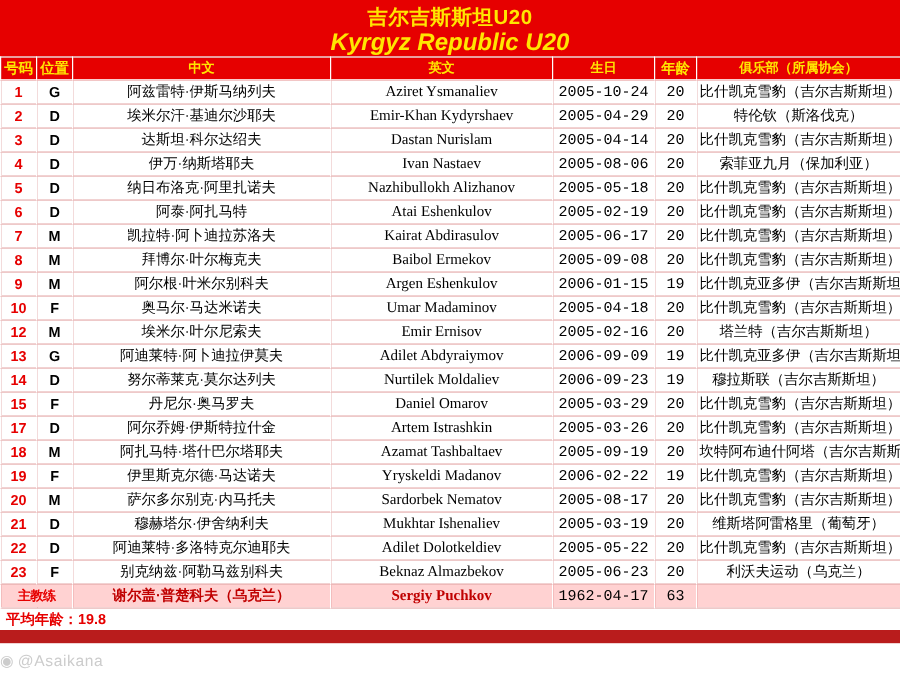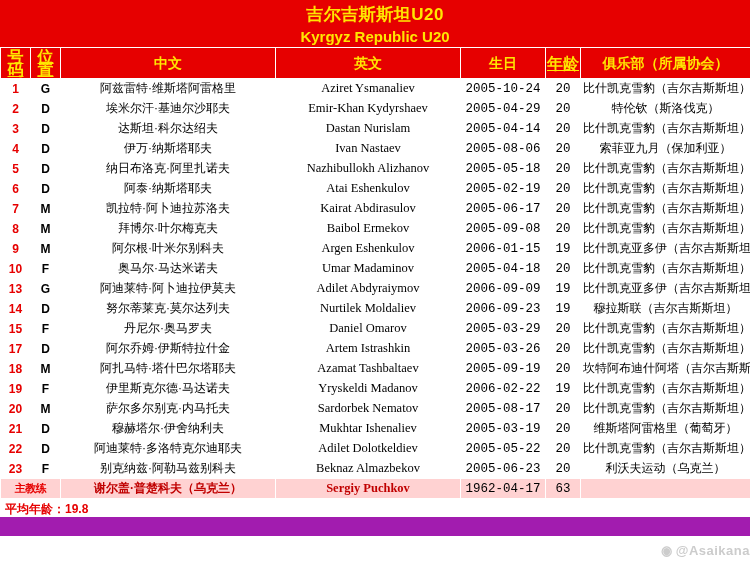--- a/index.html
+++ b/index.html
@@ -10,67 +10,67 @@
     width: 750px;
     height: 562px;
     background: #ffffff;
     font-family: "Liberation Sans", sans-serif;
     overflow: hidden;
   }
   .sheet {
     width: 750px;
     height: 562px;
     position: relative;
-    background: #a21caf;
+    background: #b91c1c;
   }
   .title-block {
     background: #e60000;
     text-align: center;
     padding-top: 4px;
   }
   .title-cn {
     color: #ffe600;
     font-size: 17px;
     font-weight: bold;
     line-height: 22px;
     letter-spacing: 0.5px;
   }
   .title-en {
     color: #ffe600;
-    font-size: 15px;
-    font-weight: bold;
+    font-size: 20px;
+    font-weight: bold;
+    font-style: italic;
     line-height: 21px;
   }
   table {
     border-collapse: collapse;
     width: 750px;
     table-layout: fixed;
   }
   col.c-num { width: 30px; }
   col.c-pos { width: 30px; }
   col.c-cn  { width: 215px; }
   col.c-en  { width: 185px; }
   col.c-dob { width: 85px; }
   col.c-age { width: 35px; }
   col.c-club { width: 170px; }
 
   thead th {
     background: #e60000;
     color: #ffe600;
-    font-size: 14px;
+    font-size: 11px;
     font-weight: bold;
     border: 1px solid #ffffff;
     padding: 2px 1px;
     line-height: 14px;
     text-align: center;
   }
   thead th.two-line {
-    font-size: 16px;
+    font-size: 12px;
     line-height: 13px;
-    text-decoration: underline;
   }
   tbody td {
     border: 1px solid #ffffff;
     font-size: 12px;
     text-align: center;
     height: 19px;
     padding: 0 2px;
     color: #000000;
     background: #ffffff;
     white-space: nowrap;
@@ -117,27 +117,27 @@
   .avg {
     color: #e60000;
     font-weight: bold;
     font-size: 12px;
     padding-left: 4px;
     line-height: 18px;
     display: inline-block;
   }
   .watermark {
     position: absolute;
-    left: 16px;
+    left: 0;
     right: 0;
     bottom: 4px;
-    text-align: right;
+    text-align: left;
     color: #cccccc;
     font-size: 13px;
-    font-weight: bold;
+    font-weight: normal;
     letter-spacing: 0.5px;
   }
   .wm-icon {
     display: inline-block;
     margin-right: 3px;
     color: #cccccc;
     font-size: 13px;
   }
   .bottom-strip {
     position: absolute;
@@ -176,21 +176,21 @@
         <th>英文</th>
         <th>生日</th>
         <th class="two-line">年龄</th>
         <th>俱乐部（所属协会）</th>
       </tr>
     </thead>
     <tbody id="roster-body">
         <tr>
           <td class="num">1</td>
           <td class="pos">G</td>
-          <td class="cn">阿兹雷特·维斯塔阿雷格里</td>
+          <td class="cn">阿兹雷特·伊斯马纳列夫</td>
           <td class="en">Aziret Ysmanaliev</td>
           <td class="dob">2005-10-24</td>
           <td class="age">20</td>
           <td class="club">比什凯克雪豹（吉尔吉斯斯坦）</td>
         </tr>
         <tr>
           <td class="num">2</td>
           <td class="pos">D</td>
           <td class="cn">埃米尔汗·基迪尔沙耶夫</td>
           <td class="en">Emir-Khan Kydyrshaev</td>
@@ -221,21 +221,21 @@
           <td class="pos">D</td>
           <td class="cn">纳日布洛克·阿里扎诺夫</td>
           <td class="en">Nazhibullokh Alizhanov</td>
           <td class="dob">2005-05-18</td>
           <td class="age">20</td>
           <td class="club">比什凯克雪豹（吉尔吉斯斯坦）</td>
         </tr>
         <tr>
           <td class="num">6</td>
           <td class="pos">D</td>
-          <td class="cn">阿泰·纳斯塔耶夫</td>
+          <td class="cn">阿泰·阿扎马特</td>
           <td class="en">Atai Eshenkulov</td>
           <td class="dob">2005-02-19</td>
           <td class="age">20</td>
           <td class="club">比什凯克雪豹（吉尔吉斯斯坦）</td>
         </tr>
         <tr>
           <td class="num">7</td>
           <td class="pos">M</td>
           <td class="cn">凯拉特·阿卜迪拉苏洛夫</td>
           <td class="en">Kairat Abdirasulov</td>
@@ -262,20 +262,29 @@
           <td class="club">比什凯克亚多伊（吉尔吉斯斯坦）</td>
         </tr>
         <tr>
           <td class="num">10</td>
           <td class="pos">F</td>
           <td class="cn">奥马尔·马达米诺夫</td>
           <td class="en">Umar Madaminov</td>
           <td class="dob">2005-04-18</td>
           <td class="age">20</td>
           <td class="club">比什凯克雪豹（吉尔吉斯斯坦）</td>
+        </tr>
+        <tr>
+          <td class="num">12</td>
+          <td class="pos">M</td>
+          <td class="cn">埃米尔·叶尔尼索夫</td>
+          <td class="en">Emir Ernisov</td>
+          <td class="dob">2005-02-16</td>
+          <td class="age">20</td>
+          <td class="club">塔兰特（吉尔吉斯斯坦）</td>
         </tr>
         <tr>
           <td class="num">13</td>
           <td class="pos">G</td>
           <td class="cn">阿迪莱特·阿卜迪拉伊莫夫</td>
           <td class="en">Adilet Abdyraiymov</td>
           <td class="dob">2006-09-09</td>
           <td class="age">19</td>
           <td class="club">比什凯克亚多伊（吉尔吉斯斯坦）</td>
         </tr>

